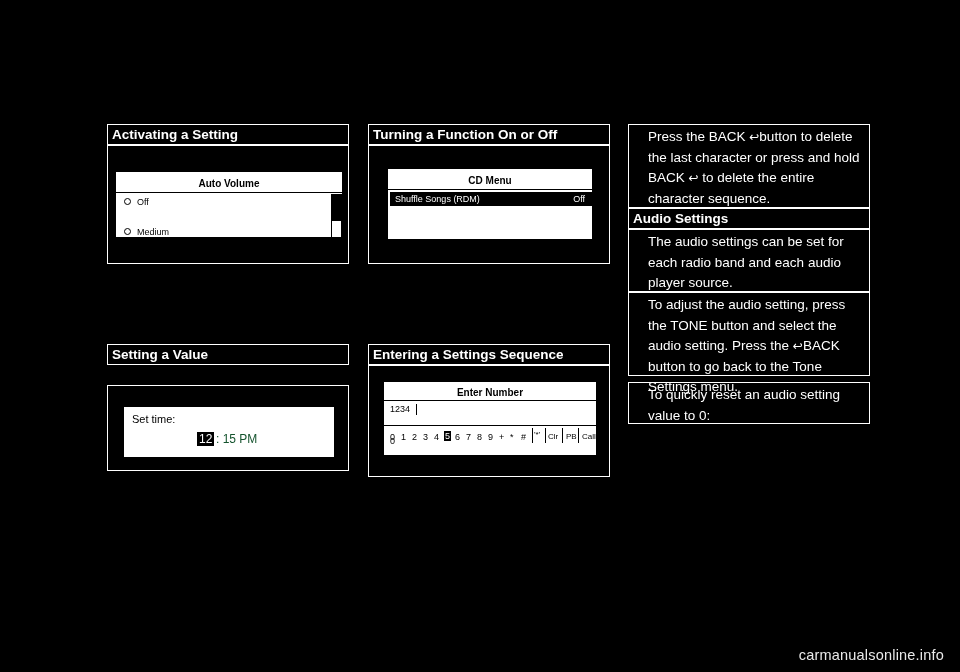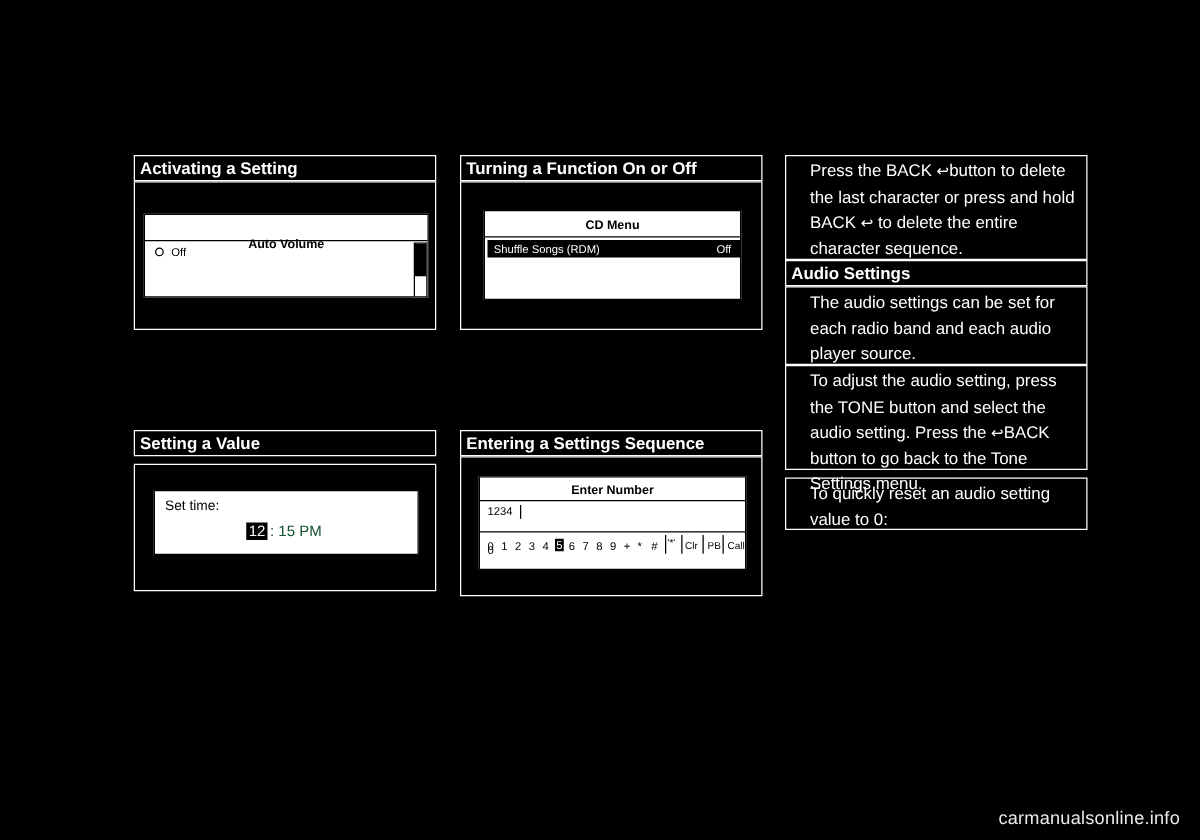--- a/index.html
+++ b/index.html
@@ -140,39 +140,43 @@
 <div class="page">
 
   <div>
 
     <div class="heading" style="left:107px; top:124px; width:242px;">Activating a Setting</div>
 
     <div class="figure" style="left:107px; top:145px; width:242px; height:119px;">
 
       <div class="screen" style="left:7px; top:25px; width:228px; height:67px;">
 
-        <div class="scr-title" style="top:6px;margin-top:12px;">Auto Volume</div>
+        <div class="scr-title" style="top:6px;">Auto Volume</div>
         <div class="scr-line" style="top:20px;"></div>
 
         <div style="position:absolute; left:0; top:22px; width:214px; height:15px;">
           <span class="radio-dot" style="left:8px; top:4px;"></span>
           <span class="row" style="left:21px; top:3px;">Off</span>
         </div>
 
 
+        <div style="position:absolute; left:0; top:52px; width:214px; height:15px;">
+          <span class="radio-dot" style="left:8px; top:4px;"></span>
+          <span class="row" style="left:21px; top:3px;">Medium</span>
+        </div>
 
         <div class="scrollbar" style="left:215px; top:22px; width:11px; height:44px;">
           <div class="scrollthumb" style="left:0px; top:0px; width:9px; height:26px;"></div>
         </div>
       </div>
     </div>
 
     <div class="heading" style="left:107px; top:344px; width:242px;">Setting a Value</div>
 
-    <div class="figure" style="left:107px; top:371px; width:242px; height:102px;text-align:right;">
+    <div class="figure" style="left:107px; top:385px; width:242px; height:86px;text-align:right;">
 
       <div class="screen" style="left:15px; top:20px; width:212px; height:52px;">
         <span class="cap" style="left:8px; top:6px; font-size:11px;">Set time:</span>
         <span style="position:absolute; left:73px; top:25px; font-size:12px; color:#fff; background:#000; padding:0 2px;">12</span>
         <span style="position:absolute; left:92px; top:25px; font-size:12px; color:#14532d;">: 15 PM</span>
       </div>
     </div>
   </div>
 
   <div>

